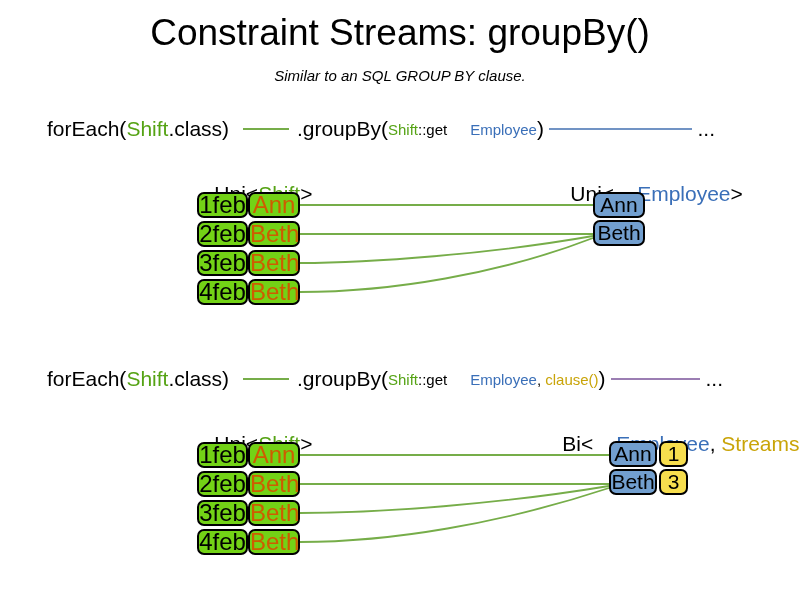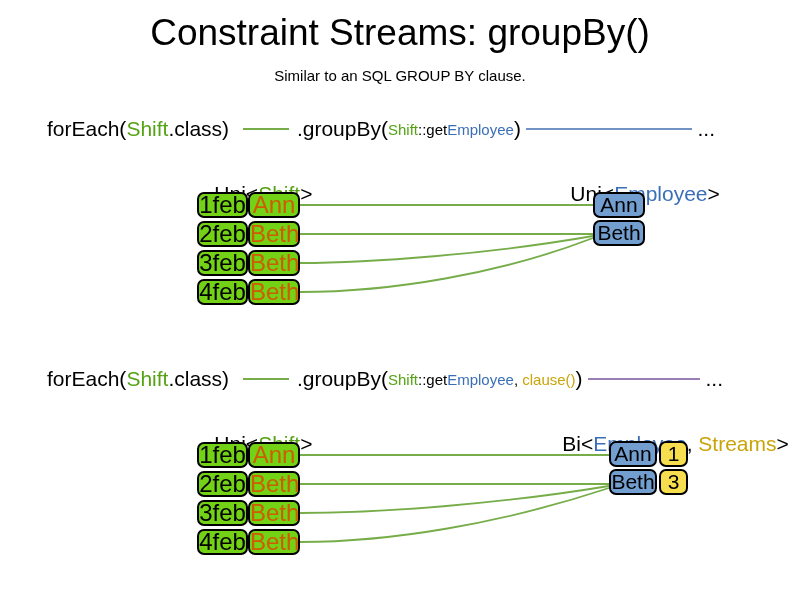--- a/index.html
+++ b/index.html
@@ -15,35 +15,35 @@
 
   .layer { z-index:1; }
 
   .title {
     position:absolute; top:12px; left:0; width:100%;
     margin:0; font-size:37px; font-weight:normal; text-align:center;
     color:var(--text);
   }
   .subtitle {
     position:absolute; top:67px; left:0; width:100%;
-    font-size:15px; text-align:center; color:var(--text);
+    font-size:15px; text-align:center; color:var(--text);font-style:italic;
   }
 
   .code-row {
     position:absolute; height:26px;
     display:flex; align-items:center;
     font-size:21px; white-space:pre; color:var(--text);justify-content:flex-end;
   }
   #code1 { top:116px; left:47px; width:668px; }
   #code2 { top:366px; left:47px; width:676px; }
 
   .tok { display:inline-block; }
   .sm { font-size:15px; }
   .g { color:var(--green-text); }
-  .b { color:var(--blue-text); }
+  .b { color:var(--blue-text);margin-left:23px; }
   .gold { color:var(--gold-text); }
 
   .conn { display:inline-block; height:2px; }
   .conn.green { width:46px; margin:0 8px; background:var(--green-line); }
   .conn.blue  { flex:1; margin:0 5px; height:1.5px; background:var(--blue-line); }
   .conn.purple{ flex:1; margin:0 5px; height:1.5px; background:var(--purple-line); }
 
   .label { position:absolute; font-size:21px; white-space:pre; color:var(--text); }
   #lbl-s1-src { top:158px; left:191px; }
   #lbl-s1-res { top:158px; left:547px; }

